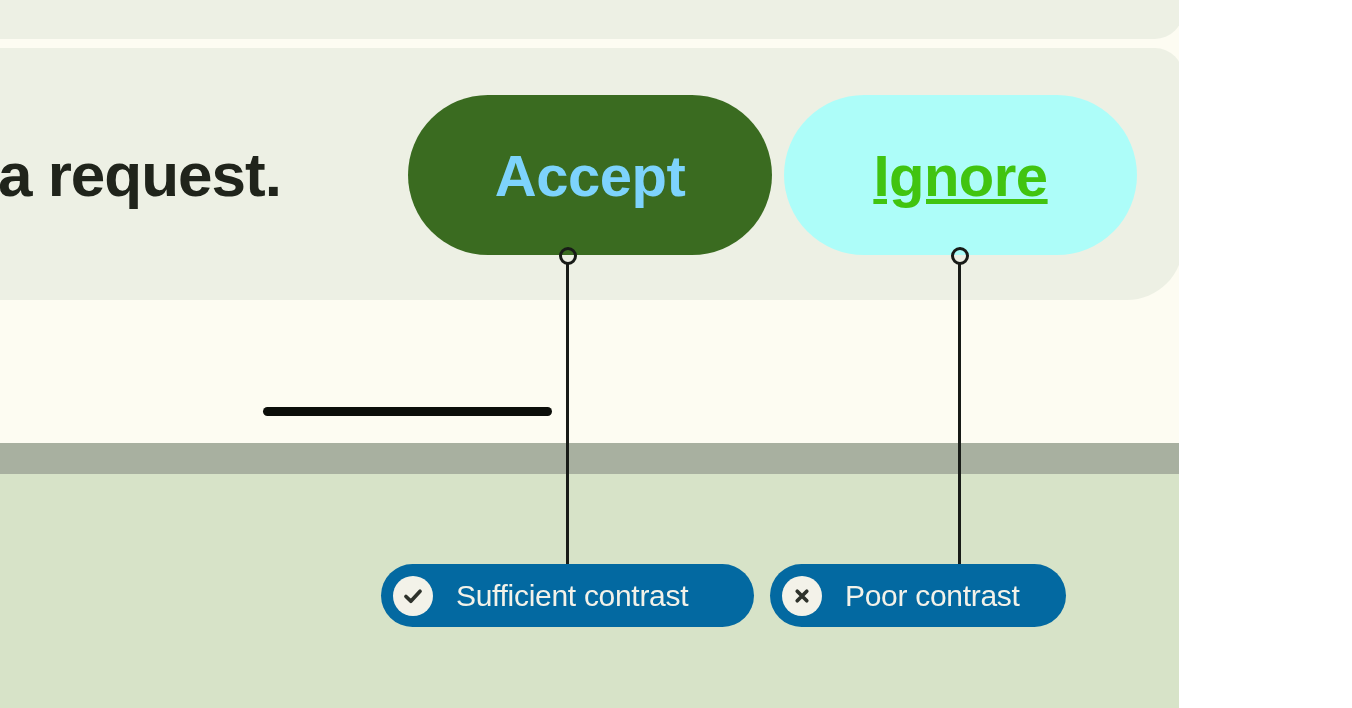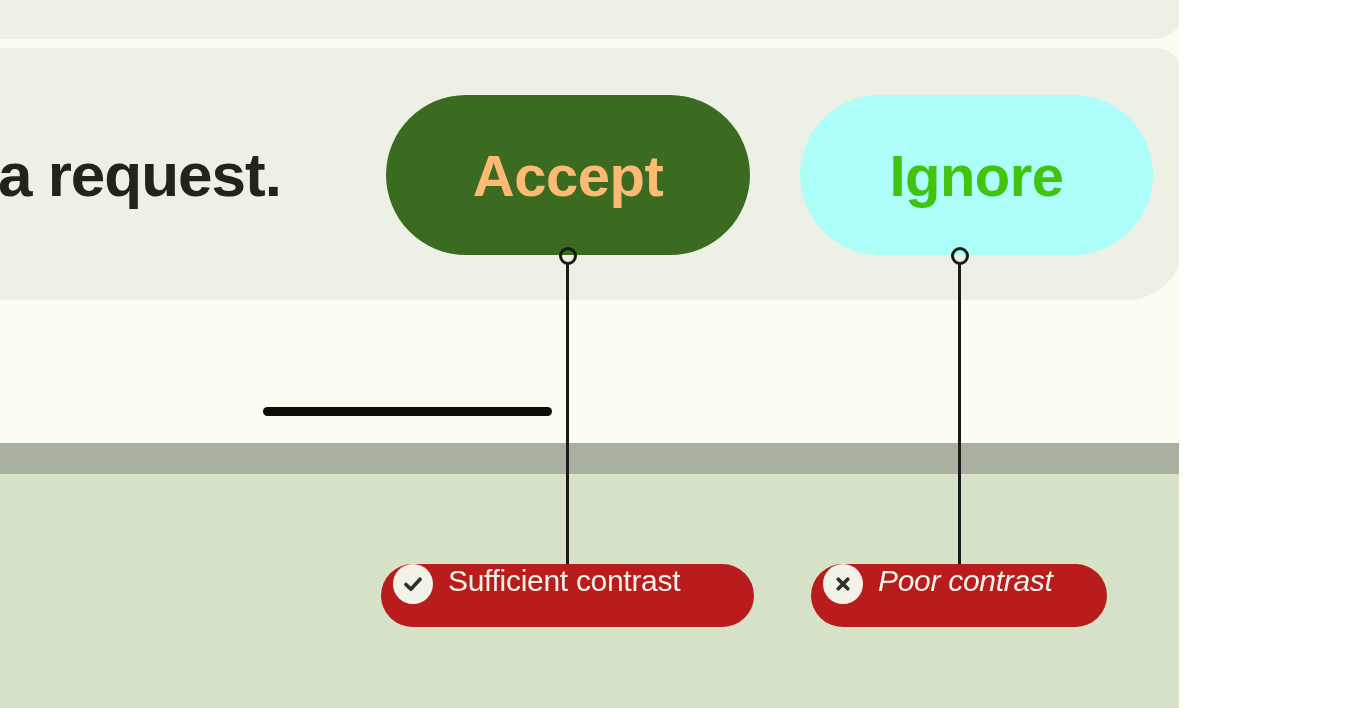--- a/index.html
+++ b/index.html
@@ -31,45 +31,45 @@
     font-size:62px;font-weight:700;letter-spacing:-1px;color:#20241b;
     white-space:nowrap;
   }
   .pill{
     position:absolute;top:95px;height:160px;border-radius:80px;
     display:flex;align-items:center;justify-content:center;
     border:none;cursor:pointer;
     font-family:"Liberation Sans", sans-serif;
     font-size:58px;font-weight:600;letter-spacing:-0.5px;
   }
-  .pill-accept{left:386px;width:364px;background:#3a6b20;color:#fdba74;}
-  .pill-ignore{left:800px;width:353px;background:#adfdf9;color:#41c410;}
+  .pill-accept{left:408px;width:364px;background:#3a6b20;color:#7dd3fc;}
+  .pill-ignore{left:784px;width:353px;background:#adfdf9;color:#41c410;text-decoration:underline;}
   .underline-bar{
     position:absolute;left:263px;top:407px;width:289px;height:9px;
     border-radius:5px;background:#0c0e0a;
   }
   .callout-line{
     position:absolute;width:3px;background:#181b17;
   }
   .line-1{left:566px;top:263px;height:307px;}
   .line-2{left:958px;top:263px;height:307px;}
   .callout-dot{
     position:absolute;width:12px;height:12px;border-radius:50%;
     border:3px solid #181b17;background:transparent;top:247px;
   }
   .dot-1{left:559px;}
   .dot-2{left:951px;}
   .chip{
     position:absolute;top:564px;height:63px;border-radius:32px;
-    background:#b91c1c;display:flex;align-items:flex-start;
-    box-sizing:border-box;padding:0 24px 0 12px;gap:15px;
+    background:#0369a1;display:flex;align-items:center;
+    box-sizing:border-box;padding:0 24px 0 12px;gap:23px;
     white-space:nowrap;
   }
   .chip-1{left:381px;width:373px;}
-  .chip-2{left:811px;width:296px;font-style:italic;}
+  .chip-2{left:770px;width:296px;}
   .chip-icon{
     width:40px;height:40px;border-radius:50%;background:#f3f2e9;
     display:flex;align-items:center;justify-content:center;flex:none;
   }
   .chip-icon svg{display:block;}
   .chip-label{
     color:#f3f2e9;font-size:30px;font-weight:500;letter-spacing:-0.3px;
   }
 </style>
 </head>

